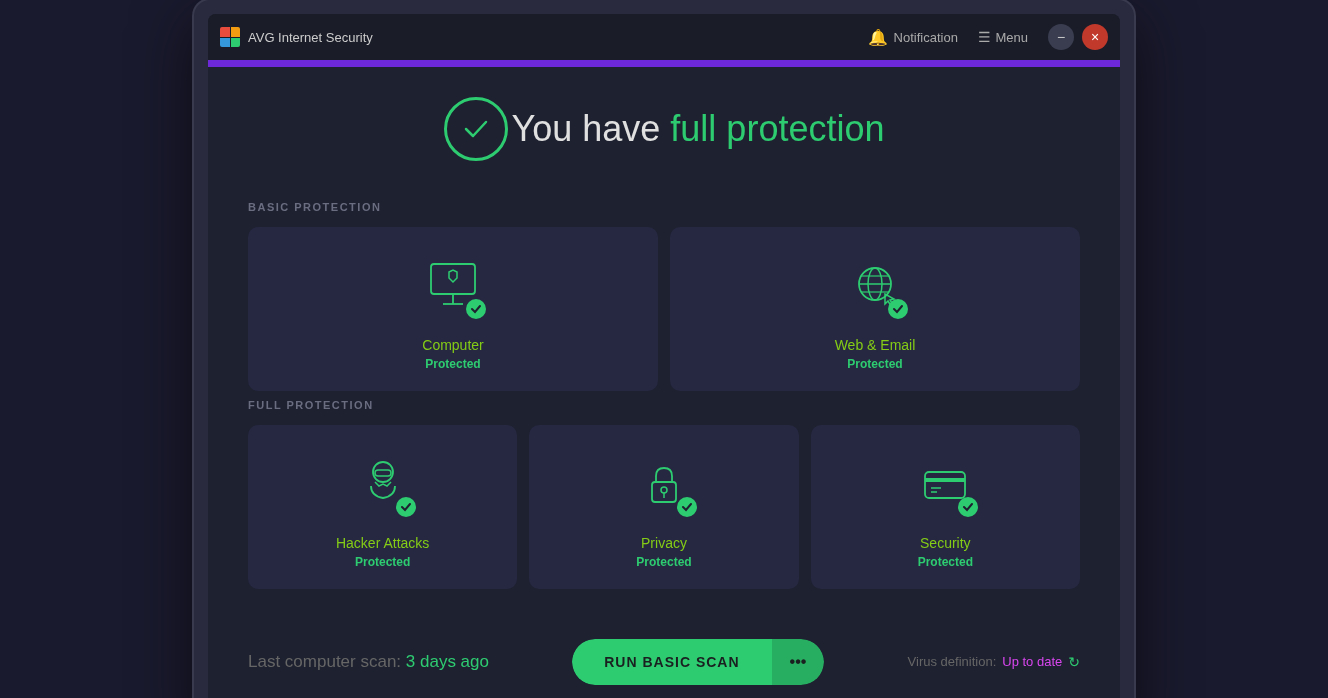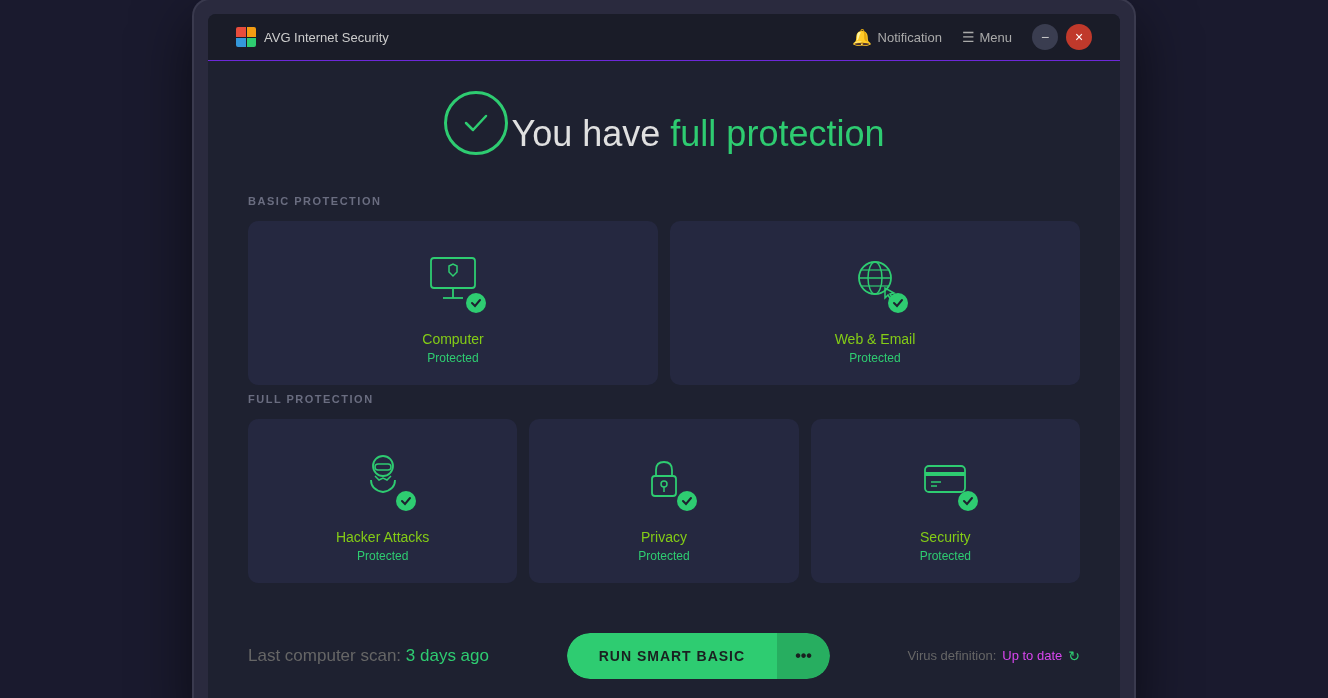--- a/index.html
+++ b/index.html
@@ -61,23 +61,23 @@
     .app {
       background: #1e2130;
       width: 100%;
     }
 
     
     .titlebar {
       display: flex;
       align-items: center;
       justify-content: space-between;
-      padding: 10px 28px;
+      padding: 10px 12px;
       background: #1a1c28;
-      border-bottom: 1px solid #6d28d9;
+      border-bottom: 7px solid #6d28d9;
       text-align: right;
     }
 
     .titlebar-left {
       display: flex;
       align-items: center;
       gap: 8px;
     }
 
     .avg-logo {
@@ -136,21 +136,21 @@
     .win-btn-close { background: #c0392b; color: white; }
 
     
     .main-content {
       padding: 30px 40px 40px;
     }
 
     
     .hero {
       display: flex;
-      align-items: flex-end;
+      align-items: center;
       justify-content: center;
       gap: 4px;
       margin-bottom: 40px;
     }
 
     .hero-icon {
       width: 64px;
       height: 64px;
       border-radius: 50%;
       border: 3px solid #2ecc71;
@@ -258,20 +258,21 @@
     .card-title {
       color: #84cc16;
       font-size: 14px;
       font-weight: 400;
       margin-bottom: 4px;
     }
 
     .card-status {
       color: #2ecc71;
       font-size: 12px;
+      font-weight: bold;
     }
 
     
     .group-divider {
       width: 20px;
       flex-shrink: 0;
     }
 
     
     .bottom-bar {
@@ -515,21 +516,21 @@
               </div>
             </div>
           </div>
 
           <div class="bottom-bar">
             <div class="scan-info">
               <span style="color: rgb(102, 102, 102);">Last computer scan: </span><span style="color: rgb(46, 204, 113);">3 days ago</span>
             </div>
 
             <div class="scan-btn-group">
-              <button class="scan-btn-main">RUN SMART BASIC</button>
+              <button class="scan-btn-main">RUN BASIC SCAN</button>
               <button class="scan-btn-dots">•••</button>
             </div>
 
             <div class="virus-info">
               <span style="color: rgb(102, 102, 102);">Virus definition: </span>
               <span style="color: #d946ef;">Up to date</span>
               <span class="refresh-icon">↻</span>
             </div>
           </div>
 

